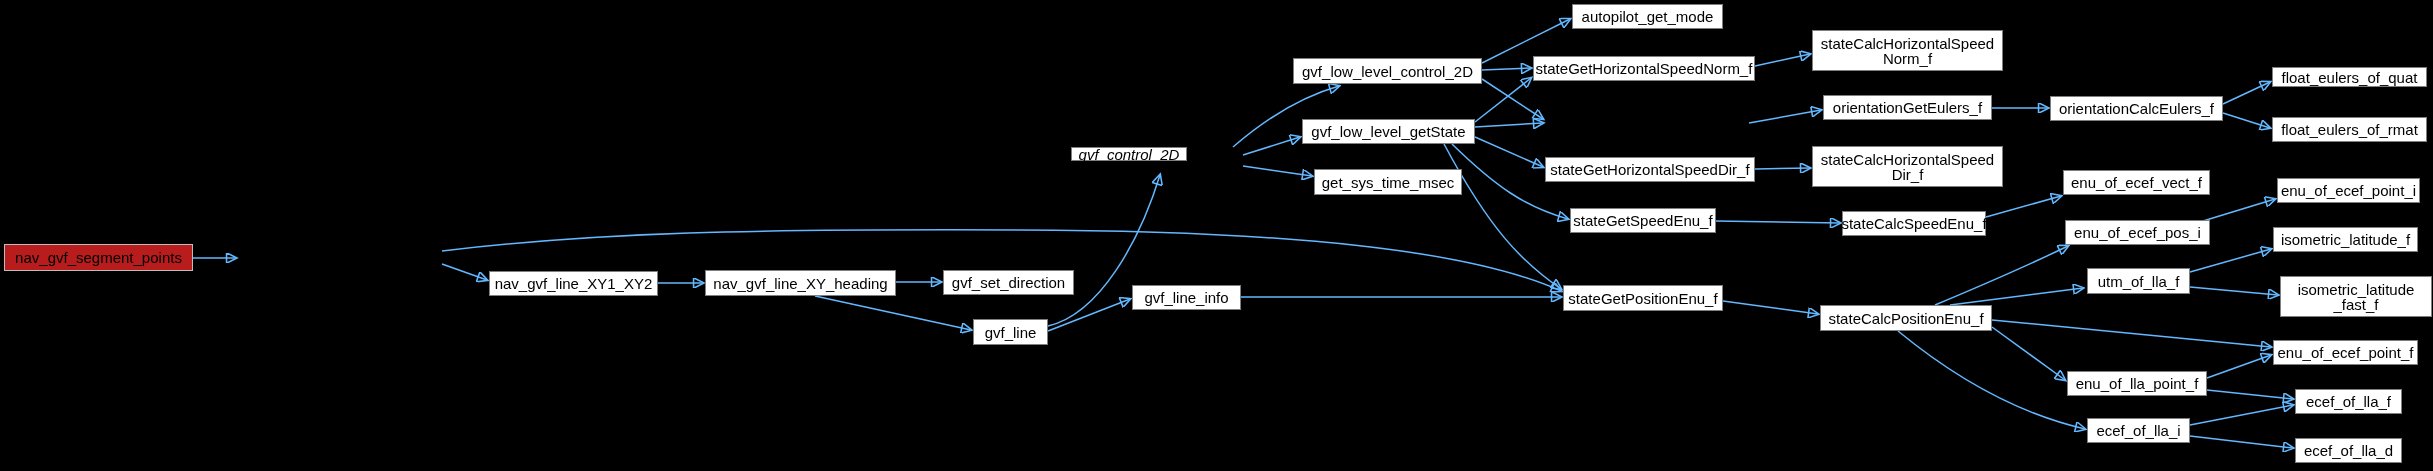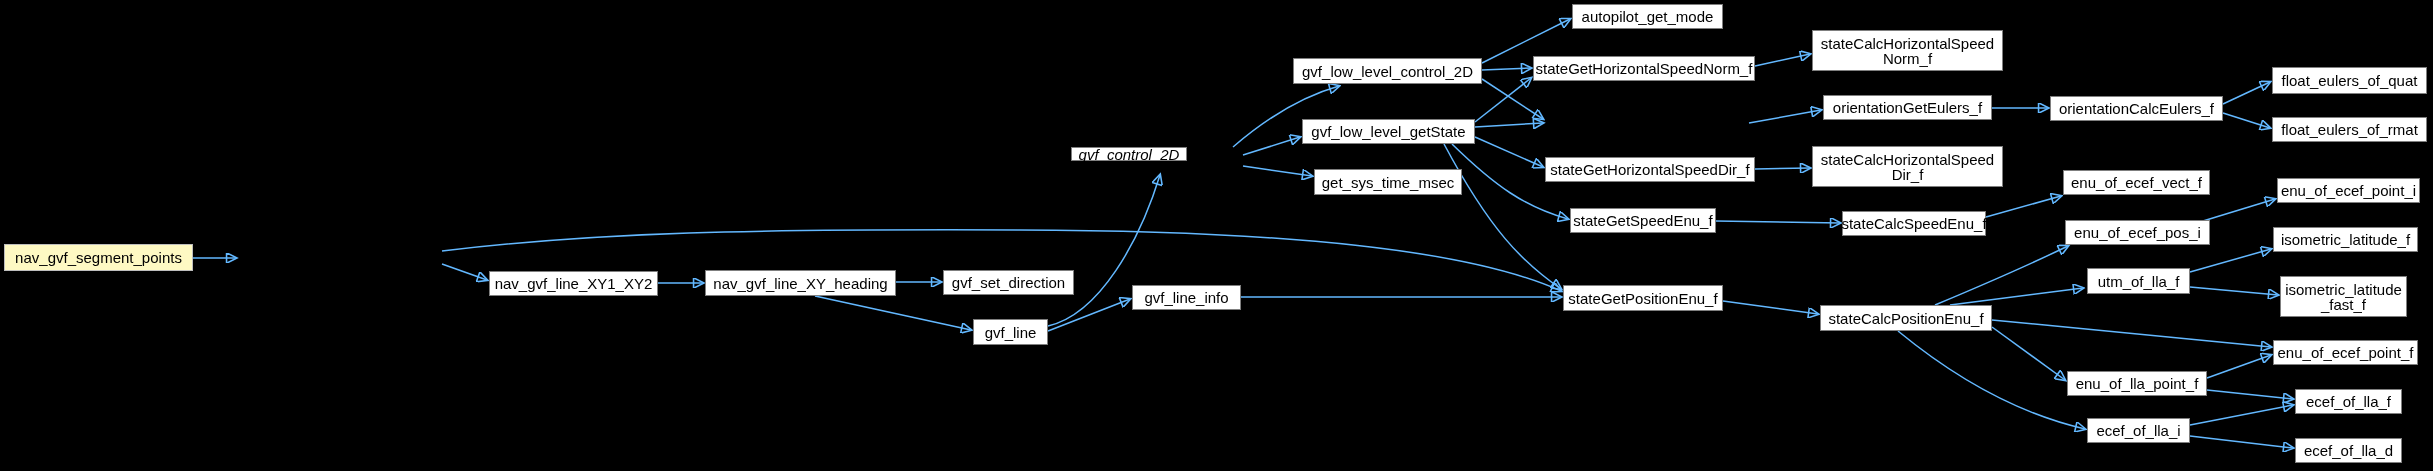--- a/index.html
+++ b/index.html
@@ -4,21 +4,21 @@
 <style>
   html,body{margin:0;padding:0;background:#000;}
   #canvas{position:relative;width:2433px;height:471px;background:#000;overflow:hidden;
           font-family:"Liberation Sans",sans-serif;}
   #edges{position:absolute;left:0;top:0;width:2433px;height:471px;}
   #edges path{fill:none;stroke:#63b8ff;stroke-width:1.5px;}
   .node{position:absolute;box-sizing:border-box;background:#ffffff;border:1.4px solid #7f7f7f;
         color:#000;font-size:15px;display:flex;align-items:center;justify-content:center;
         white-space:nowrap;text-align:center;line-height:15px;z-index:2;}
   .node.two{flex-direction:column;}
-  .node.hl{background:#fef9c3;border-color:#bdbdbd;}
+  .node.hl{background:#b91c1c;border-color:#bdbdbd;}
 </style>
 </head>
 <body>
 
 <div id="canvas">
 
   <svg id="edges" width="2433" height="471" viewBox="0 0 2433 471">
     <defs>
       <marker id="arrow" viewBox="0 0 10 10" refX="9" refY="5" markerWidth="9" markerHeight="7" orient="auto">
         <path d="M0,0 L10,5 L0,10 z" fill="#63b8ff"></path>
@@ -87,28 +87,28 @@
     <div>Norm_f</div>
   </div>
   <div class="node" style="left:1823px;top:95px;width:169px;height:25px;">orientationGetEulers_f</div>
   <div class="node two" style="left:1812px;top:146px;width:191px;height:41px;">
     <div>stateCalcHorizontalSpeed</div>
     <div>Dir_f</div>
   </div>
   <div class="node" style="left:1842px;top:211px;width:144px;height:25px;text-align:right;">stateCalcSpeedEnu_f</div>
   <div class="node" style="left:1820px;top:305px;width:172px;height:26px;">stateCalcPositionEnu_f</div>
   <div class="node" style="left:2050px;top:96px;width:173px;height:25px;">orientationCalcEulers_f</div>
-  <div class="node" style="left:2272px;top:67px;width:155px;height:27px;">float_eulers_of_quat</div>
+  <div class="node" style="left:2272px;top:67px;width:155px;height:20px;">float_eulers_of_quat</div>
   <div class="node" style="left:2272px;top:117px;width:155px;height:25px;">float_eulers_of_rmat</div>
   <div class="node" style="left:2063px;top:170px;width:147px;height:25px;">enu_of_ecef_vect_f</div>
   <div class="node" style="left:2277px;top:178px;width:143px;height:25px;">enu_of_ecef_point_i</div>
   <div class="node" style="left:2065px;top:220px;width:145px;height:25px;">enu_of_ecef_pos_i</div>
   <div class="node" style="left:2087px;top:268px;width:103px;height:26px;">utm_of_lla_f</div>
   <div class="node" style="left:2273px;top:227px;width:145px;height:25px;">isometric_latitude_f</div>
-  <div class="node two" style="left:2280px;top:276px;width:127px;height:41px;">
+  <div class="node two" style="left:2280px;top:276px;width:152px;height:41px;">
     <div>isometric_latitude</div>
     <div>_fast_f</div>
   </div>
   <div class="node" style="left:2273px;top:340px;width:145px;height:25px;">enu_of_ecef_point_f</div>
   <div class="node" style="left:2067px;top:371px;width:140px;height:25px;">enu_of_lla_point_f</div>
   <div class="node" style="left:2295px;top:389px;width:107px;height:25px;">ecef_of_lla_f</div>
   <div class="node" style="left:2087px;top:418px;width:103px;height:25px;">ecef_of_lla_i</div>
   <div class="node" style="left:2295px;top:438px;width:107px;height:25px;">ecef_of_lla_d</div>
 
 </div>

